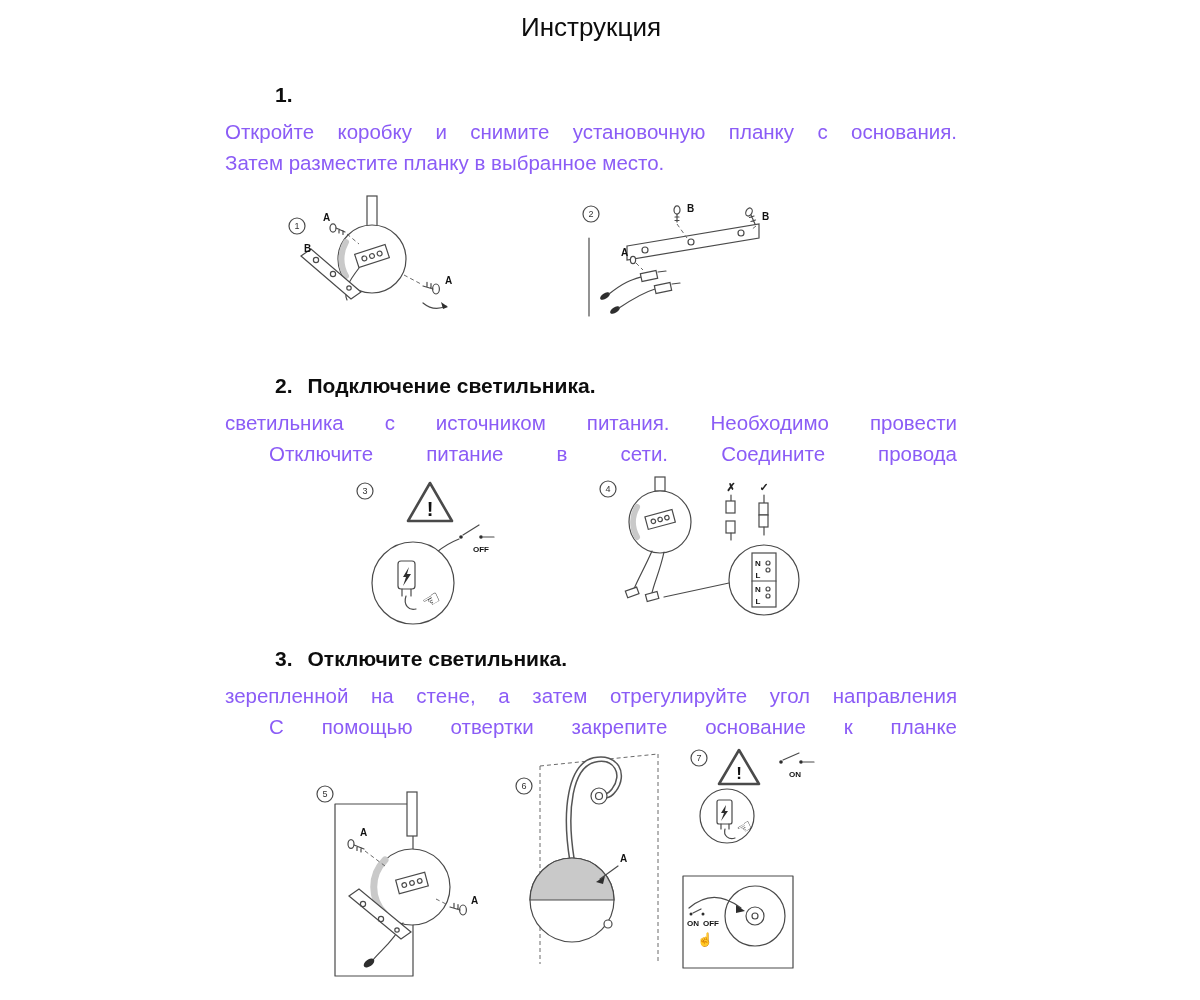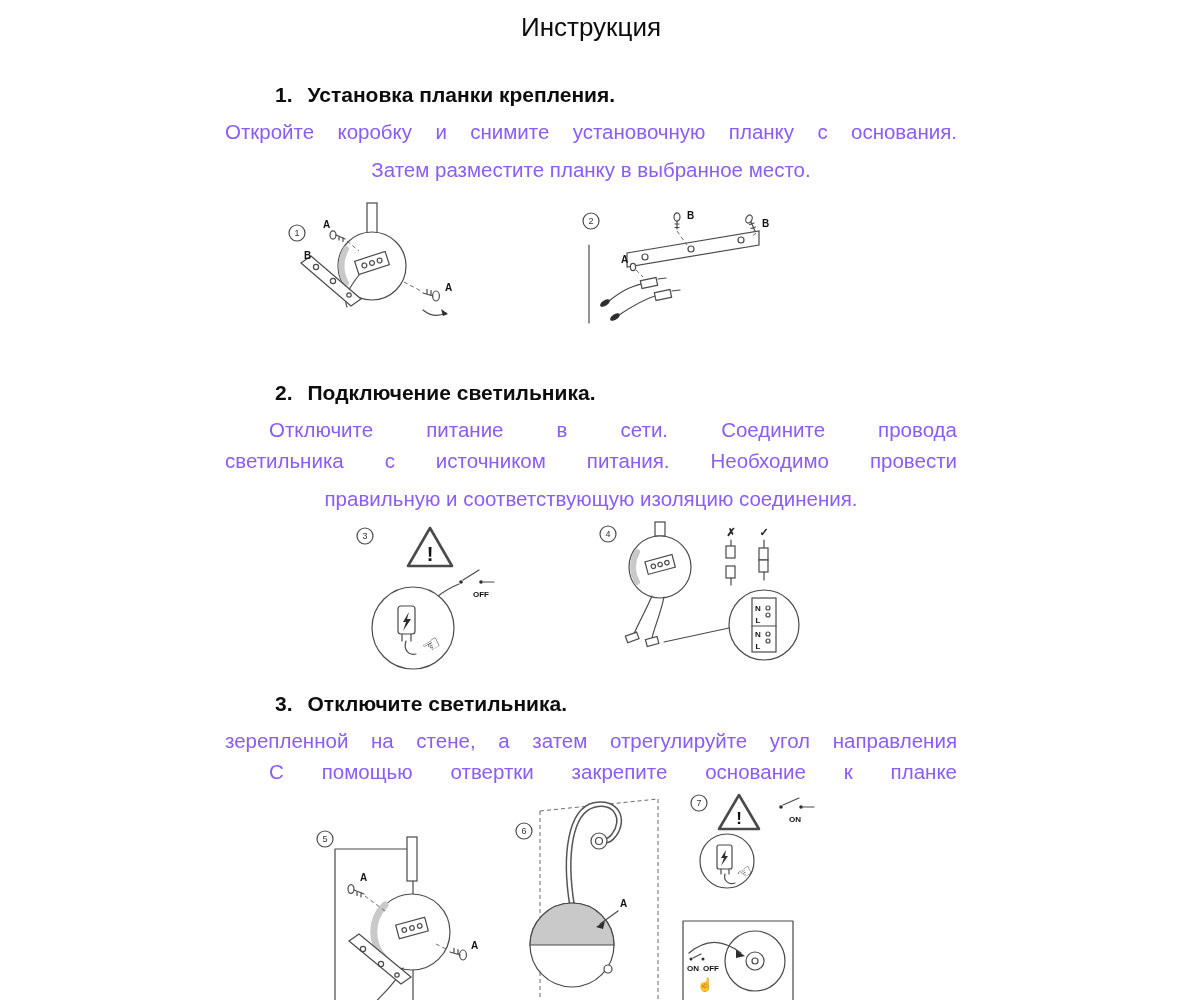--- a/index.html
+++ b/index.html
@@ -13,21 +13,21 @@
 
   .title { text-align:center; font-size:26px; font-weight:400; margin-top:12px; color:#0d0d0d; }
 
   .heading { display:flex; gap:15px; font-size:21px; font-weight:700; margin-left:50px; margin-bottom:9px; color:#0d0d0d; }
   .sec1 .heading { margin-top:40px; }
   .sec2 .heading { margin-top:36px; }
   .sec3 .heading { margin-top:12px; }
 
   .bodytext { font-size:20.5px; line-height:31px; color:#8b5cf6; }
   .jline { text-align:justify; text-align-last:justify; }
-  .lline { text-align:center;margin-top:7px; }
+  .lline { text-align:left; }
   .indent { text-indent:44px; }
 
   .figrow { display:flex; align-items:flex-start; }
   .row1 { margin-top:18px; }
   .row2 { margin-top:8px; }
   .row3 { margin-top:6px; }
   .f1 { margin-left:58px; }
   .f2 { margin-left:116px; margin-top:6px; }
   .f3 { margin-left:128px; }
   .f4 { margin-left:100px; }
@@ -53,21 +53,20 @@
 <body>
 
 <div class="page">
   <div class="content">
 
     <h1 class="title">Инструкция</h1>
 
     <div class="section sec1">
       <div class="heading">
         <span>1.</span>
-        <span>Установка планки крепления.</span>
       </div>
       <div class="bodytext">
         <div class="jline">Откройте коробку и снимите установочную планку с основания.</div>
         <div class="lline">Затем разместите планку в выбранное место.</div>
       </div>
 
       <div class="figrow row1">
 
         <svg class="fig f1" width="180" height="142" viewBox="0 0 180 142">
           <g>
@@ -150,23 +149,22 @@
         </svg>
       </div>
     </div>
 
     <div class="section sec2">
       <div class="heading">
         <span>2.</span>
         <span>Подключение светильника.</span>
       </div>
       <div class="bodytext">
+        <div class="jline">светильника с источником питания. Необходимо провести</div>
         <div class="jline indent">Отключите питание в сети. Соедините провода</div>
-        <div class="jline">светильника с источником питания. Необходимо провести</div>
-        <div class="lline">правильную и соответствующую изоляцию соединения.</div>
       </div>
 
       <div class="figrow row2">
 
         <svg class="fig f3" width="145" height="158" viewBox="0 0 145 158">
           <g>
             <circle class="ln" cx="12" cy="14" r="8"></circle>
             <text class="numtx" x="12" y="17" text-anchor="middle">3</text>
           </g>
           <g>

